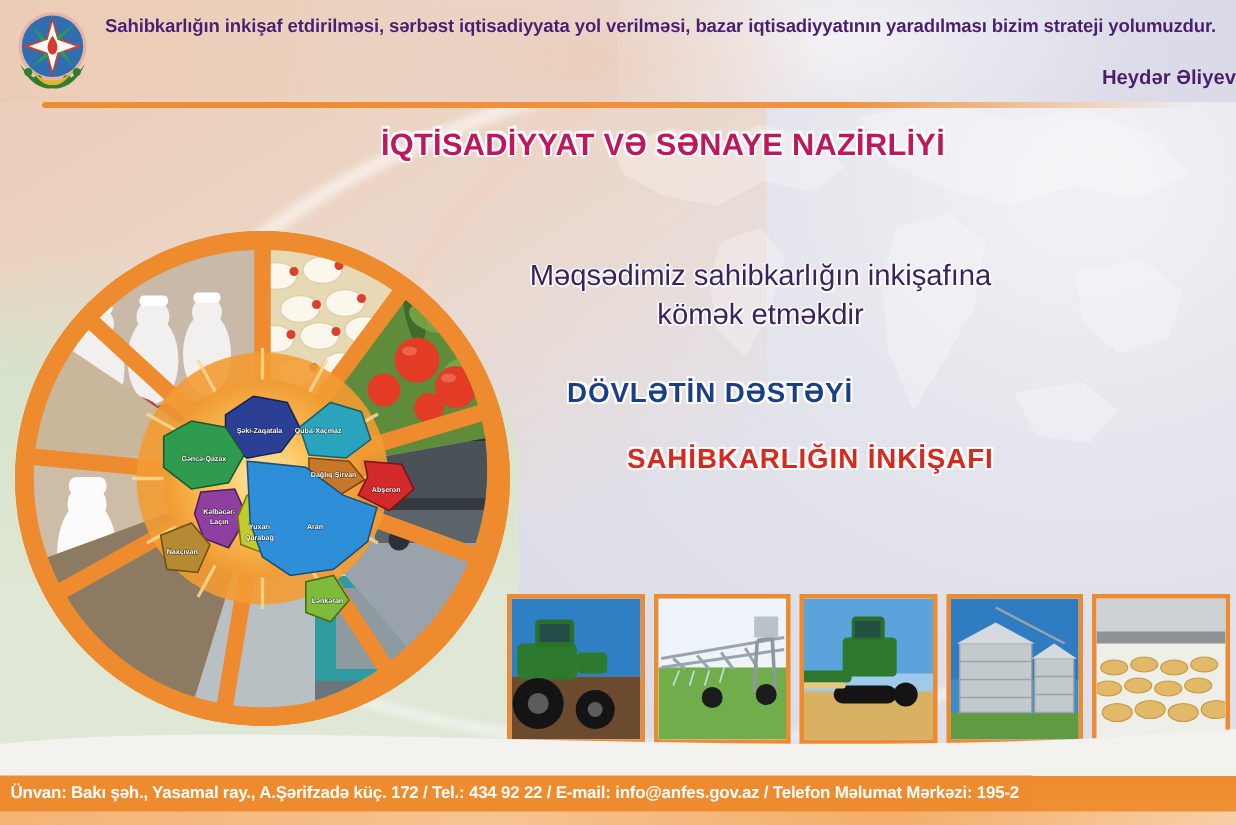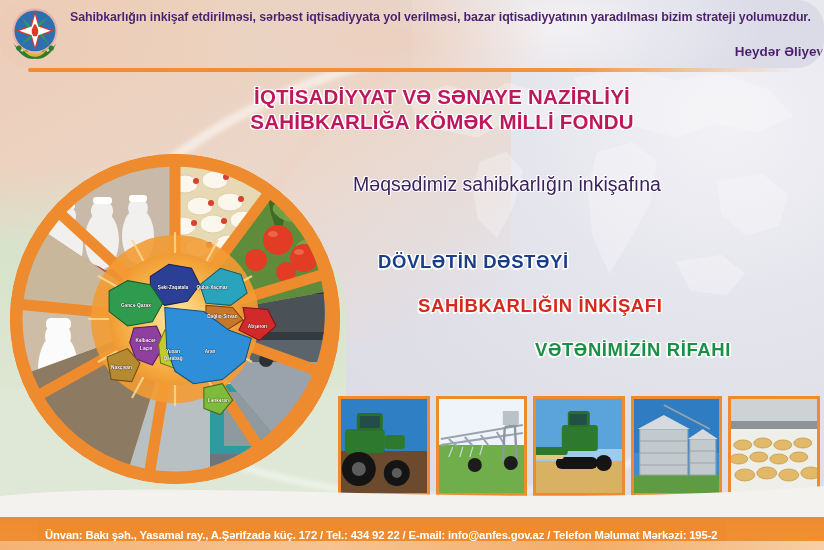--- a/index.html
+++ b/index.html
@@ -58,21 +58,20 @@
   .worldmap {
     position: absolute; right: -2%; top: 4%; width: 58%; height: 62%;
     opacity: .30;
   }
 
   
   .header {
     position: absolute; left: 0; top: 0; width: 824px; height: 68px;
     background: linear-gradient(95deg, #ecccb6 0%, #ecd0bb 22%, #e9d6cb 42%, #e2dde1 62%, #dcdde8 80%, #dadbe7 100%);
     overflow: hidden;
-    border-radius: 27px;
   }
   .header .h-swoosh {
     position: absolute; right: 4%; top: -120%; width: 46%; height: 320%;
     background: radial-gradient(ellipse at 40% 50%, rgba(255,255,255,.6) 0%, rgba(255,255,255,0) 62%);
   }
   .header .h-swoosh2 {
     position: absolute; left: 28%; top: -60%; width: 40%; height: 240%;
     background: radial-gradient(ellipse at 50% 50%, rgba(240,200,175,.55) 0%, rgba(240,200,175,0) 65%);
   }
   .emblem {
@@ -166,21 +165,21 @@
     position: absolute; left: 0; bottom: 42px; width: 824px; height: 26px;
     overflow: hidden;
   }
   .footer {
     position: absolute; left: 0; bottom: 0; width: 824px; height: 42px;
     background: linear-gradient(180deg, #f4f2ef 0%, #f4f2ef 22%, #ee8b2e 22%, #ef8f33 78%, #f2a758 100%);
   }
   .footer-bar {
     position: absolute; left: 0; top: 9px; width: 688px; height: 24px;
     background: #ee8b2e;
-    display: flex; align-items: flex-end; margin-left: 38px;
+    display: flex; align-items: center;
   }
   .footer-text {
     color: #ffffff; font-size: 11.3px; font-weight: bold;
     padding-left: 7px; white-space: nowrap; letter-spacing: -0.15px;
   }
   .footer-tail {
     position: absolute; left: 0; bottom: 0; width: 824px; height: 9px;
     background: linear-gradient(90deg, #f4b374 0%, #f6c391 40%, #f3ad68 72%, #f7cfa6 100%);
   }
 </style>
@@ -240,30 +239,29 @@
       </g>
     </svg>
 
     <div class="quote">Sahibkarlığın inkişaf etdirilməsi, sərbəst iqtisadiyyata yol verilməsi, bazar iqtisadiyyatının yaradılması bizim strateji yolumuzdur.</div>
     <div class="author">Heydər Əliyev</div>
   </div>
   <div class="header-rule"></div>
 
   <div class="org-title">
     <div>İQTİSADİYYAT VƏ SƏNAYE NAZİRLİYİ</div>
-    <div>SAHİBKARLIĞA KÖMƏK MİLLİ FONDU</div>
   </div>
 
   <div class="mission">
     <div>Məqsədimiz sahibkarlığın inkişafına</div>
+    <div>kömək etməkdir</div>
   </div>
 
   <div class="slogan slogan-1">DÖVLƏTİN  DƏSTƏYİ</div>
   <div class="slogan slogan-2">SAHİBKARLIĞIN İNKİŞAFI</div>
-  <div class="slogan slogan-3">VƏTƏNİMİZİN RİFAHI</div>
 
   <div class="wheel">
     <svg width="330" height="330" viewBox="0 0 330 330">
       <defs>
         <clipPath id="clipAll">
             <circle cx="165" cy="165" r="165"></circle>
           </clipPath>
 
         <clipPath id="w0">
             <path d="M165,165 L165,9 A156,156 0 0 1 256.7,38.8 Z"></path>

